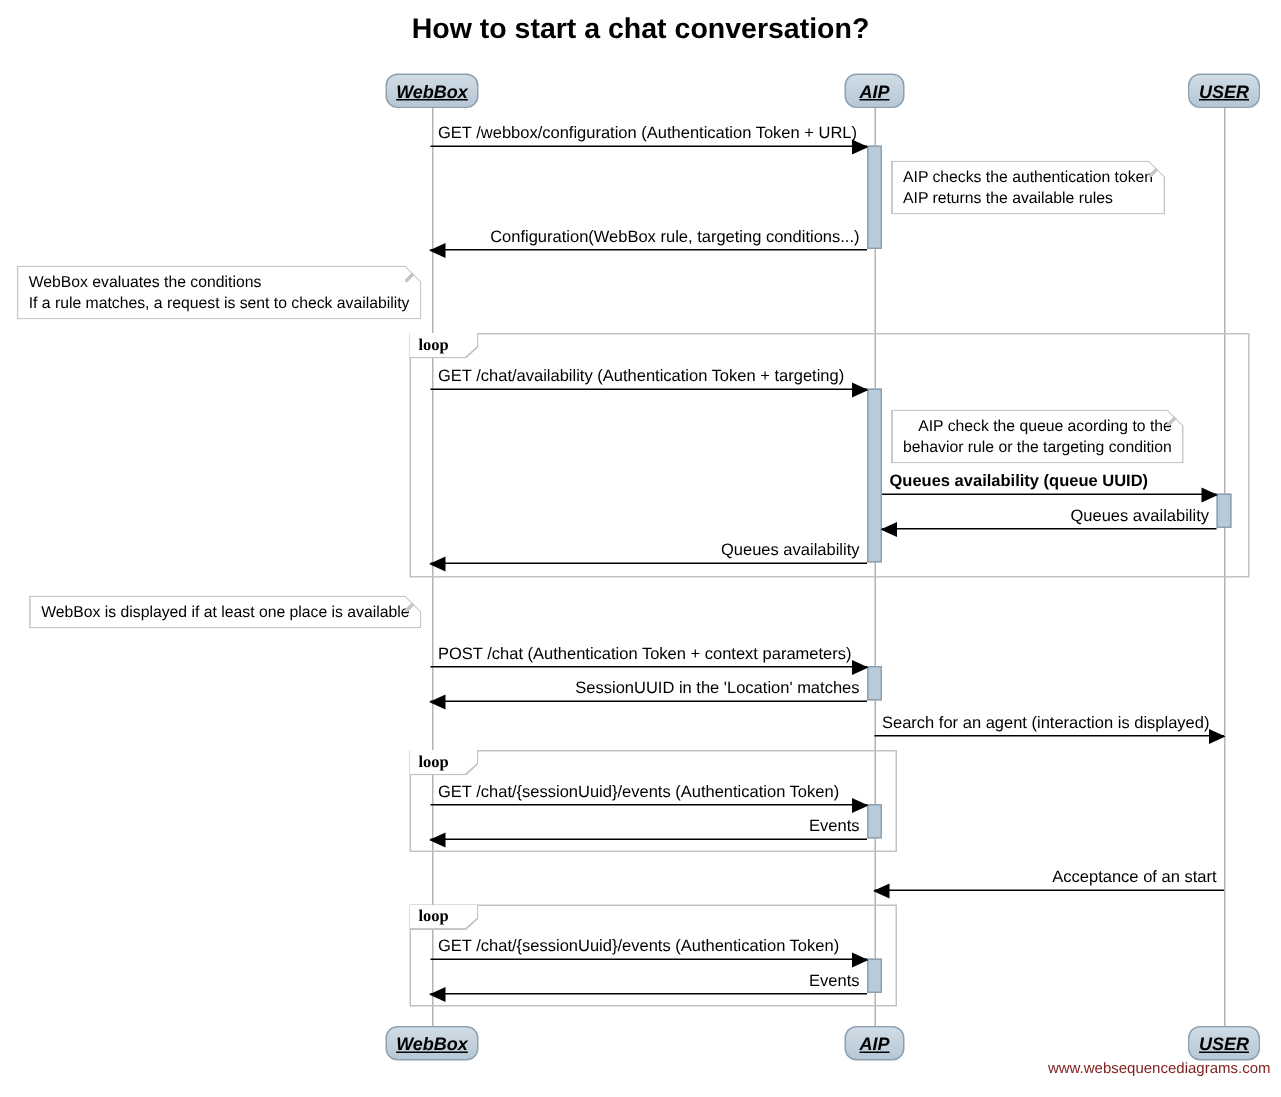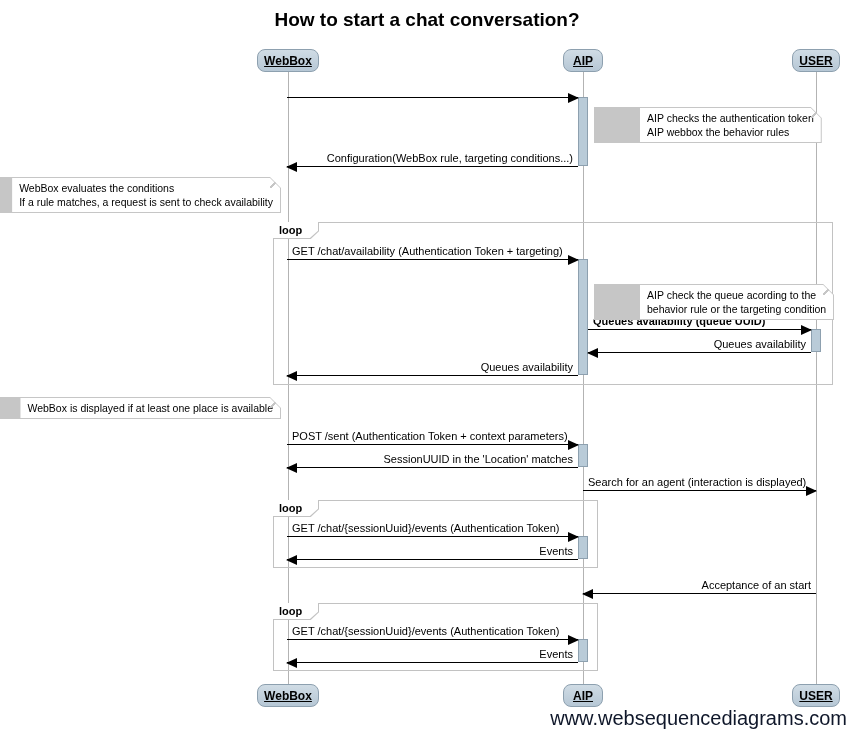--- a/index.html
+++ b/index.html
@@ -10,49 +10,49 @@
     --activation-border:#8da0af;--frame-border:#c2c2c2;--note-border:#c6c6c6;
     --lifeline-color:#b3b3b3;--arrow-color:#000000;
   }
   .title{position:absolute;left:0;top:9px;width:100%;text-align:center;
     font-size:19px;font-weight:bold;color:#000;}
   .lifeline{position:absolute;width:1px;background:var(--lifeline-color);}
   .actor{position:absolute;box-sizing:border-box;
     background:linear-gradient(#d0dce5,#b6c7d5);
     border:1px solid var(--actor-border);border-radius:8px;
     display:flex;align-items:center;justify-content:center;
-    font-size:12px;font-weight:bold;text-decoration:underline;color:#000;}
+    font-size:12px;font-weight:bold;text-decoration:underline;color:#000;font-style:italic;}
   .frame{position:absolute;border:1px solid var(--frame-border);box-sizing:border-box;background:transparent;}
   .tab{position:absolute;top:-1px;left:-1px;width:46px;height:17px;
     background:var(--frame-border);
-    clip-path:polygon(0 0,100% 0,100% 55%,82% 100%,0 100%);}
+    clip-path:polygon(0 0,100% 0,100% 55%,82% 100%,0 100%);font-family:Liberation Serif, serif;}
   .tab-in{position:absolute;left:0;top:0;right:1px;bottom:1px;background:#fff;
     clip-path:polygon(0 0,100% 0,100% 55%,82% 100%,0 100%);
     font-size:11px;font-weight:bold;line-height:16px;padding-left:6px;
     box-sizing:border-box;color:#000;}
   .act{position:absolute;width:10px;box-sizing:border-box;
     background:var(--activation-fill);border:1px solid var(--activation-border);}
   .msg{position:absolute;height:15px;border-bottom:1.5px solid var(--arrow-color);}
   .msg .lbl{position:absolute;left:0;right:0;bottom:1px;font-size:11px;
     line-height:13px;white-space:nowrap;color:#000;}
   .msg.ltr .lbl{text-align:left;padding-left:5px;}
   .msg.rtl .lbl{text-align:right;padding-right:5px;}
   .head{position:absolute;width:0;height:0;bottom:-6px;
     border-top:5px solid transparent;border-bottom:5px solid transparent;}
   .msg.ltr .head{right:-1px;border-left:11px solid var(--arrow-color);}
   .msg.rtl .head{left:-1px;border-right:11px solid var(--arrow-color);}
   .note{position:absolute;background:var(--note-border);
-    clip-path:polygon(0 0,calc(100% - 11px) 0,100% 11px,100% 100%,0 100%);padding-left:45px;}
+    clip-path:polygon(0 0,calc(100% - 11px) 0,100% 11px,100% 100%,0 100%);}
   .note-in{position:relative;margin:1px;background:#fff;
     clip-path:polygon(0 0,calc(100% - 10px) 0,100% 10px,100% 100%,0 100%);
     padding:3px 7px;font-size:10.5px;line-height:14px;white-space:nowrap;color:#000;}
   .note .line{display:block;}
   .fold{position:absolute;top:2px;right:2px;width:9px;height:9px;
     background:linear-gradient(135deg,transparent 42%,var(--note-border) 42%,var(--note-border) 58%,transparent 58%);}
-  .wm{position:absolute;top:707px;right:7px;font-size:20px;color:#0f172a;}
+  .wm{position:absolute;top:707px;right:7px;font-size:10px;color:#7f1d1d;}
 </style>
 </head>
 <body>
 
 <div id="diagram" style="--actor-fill: #bdcbd8; --actor-border: #8da0af; --activation-fill: #b9cbd8; --activation-border: #8da0af; --frame-border: #c2c2c2; --note-border: #c6c6c6; --lifeline-color: #b3b3b3; --arrow-color: #000000;">
   <div class="title">How to start a chat conversation?</div>
   <div class="wm">www.websequencediagrams.com</div>
 <div class="lifeline" style="left: 288px; top: 72px; height: 612px;"></div>
     <div class="lifeline" style="left: 583px; top: 72px; height: 612px;"></div>
     <div class="lifeline" style="left: 816px; top: 72px; height: 612px;"></div>
@@ -71,20 +71,21 @@
         <div class="tab-in">loop</div>
       </div>
     </div>
     <div class="act" style="left: 578px; top: 97px; height: 69px;"></div>
     <div class="act" style="left: 578px; top: 259px; height: 116px;"></div>
     <div class="act" style="left: 811px; top: 329px; height: 23px;"></div>
     <div class="act" style="left: 578px; top: 444px; height: 23px;"></div>
     <div class="act" style="left: 578px; top: 536px; height: 23px;"></div>
     <div class="act" style="left: 578px; top: 639px; height: 23px;"></div>
     <div class="msg ltr" style="left: 287px; top: 82px; width: 291px;">
+      <span class="lbl">GET /webbox/configuration (Authentication Token + URL)</span>
       <span class="head"></span>
     </div>
     <div class="msg rtl" style="left: 287px; top: 151px; width: 291px;">
       <span class="lbl">Configuration(WebBox rule, targeting conditions...)</span>
       <span class="head"></span>
     </div>
     <div class="msg ltr" style="left: 287px; top: 244px; width: 291px;">
       <span class="lbl">GET /chat/availability (Authentication Token + targeting)</span>
       <span class="head"></span>
     </div>
@@ -94,21 +95,21 @@
     </div>
     <div class="msg rtl" style="left: 588px; top: 337px; width: 223px;">
       <span class="lbl">Queues availability</span>
       <span class="head"></span>
     </div>
     <div class="msg rtl" style="left: 287px; top: 360px; width: 291px;">
       <span class="lbl">Queues availability</span>
       <span class="head"></span>
     </div>
     <div class="msg ltr" style="left: 287px; top: 429px; width: 291px;">
-      <span class="lbl">POST /sent (Authentication Token + context parameters)</span>
+      <span class="lbl">POST /chat (Authentication Token + context parameters)</span>
       <span class="head"></span>
     </div>
     <div class="msg rtl" style="left: 287px; top: 452px; width: 291px;">
       <span class="lbl">SessionUUID in the 'Location' matches</span>
       <span class="head"></span>
     </div>
     <div class="msg ltr" style="left: 583px; top: 475px; width: 233px;">
       <span class="lbl">Search for an agent (interaction is displayed)</span>
       <span class="head"></span>
     </div>
@@ -128,32 +129,32 @@
       <span class="lbl">GET /chat/{sessionUuid}/events (Authentication Token)</span>
       <span class="head"></span>
     </div>
     <div class="msg rtl" style="left: 287px; top: 647px; width: 291px;">
       <span class="lbl">Events</span>
       <span class="head"></span>
     </div>
     <div class="note" style="left: 594px; top: 107px;">
       <div class="note-in">
         <span class="line">AIP checks the authentication token</span>
-        <span class="line">AIP webbox the behavior rules</span>
+        <span class="line">AIP returns the available rules</span>
       </div>
       <div class="fold"></div>
     </div>
     <div class="note" style="right: 573px; top: 177px; margin-left: 38px;">
       <div class="note-in">
         <span class="line">WebBox evaluates the conditions</span>
         <span class="line">If a rule matches, a request is sent to check availability</span>
       </div>
       <div class="fold"></div>
     </div>
-    <div class="note" style="left: 594px; top: 284px;">
+    <div class="note" style="left: 594px; top: 273px; text-align: right;">
       <div class="note-in">
         <span class="line">AIP check the queue acording to the</span>
         <span class="line">behavior rule or the targeting condition</span>
       </div>
       <div class="fold"></div>
     </div>
     <div class="note" style="right: 573px; top: 397px;">
       <div class="note-in">
         <span class="line">WebBox is displayed if at least one place is available</span>
       </div>

